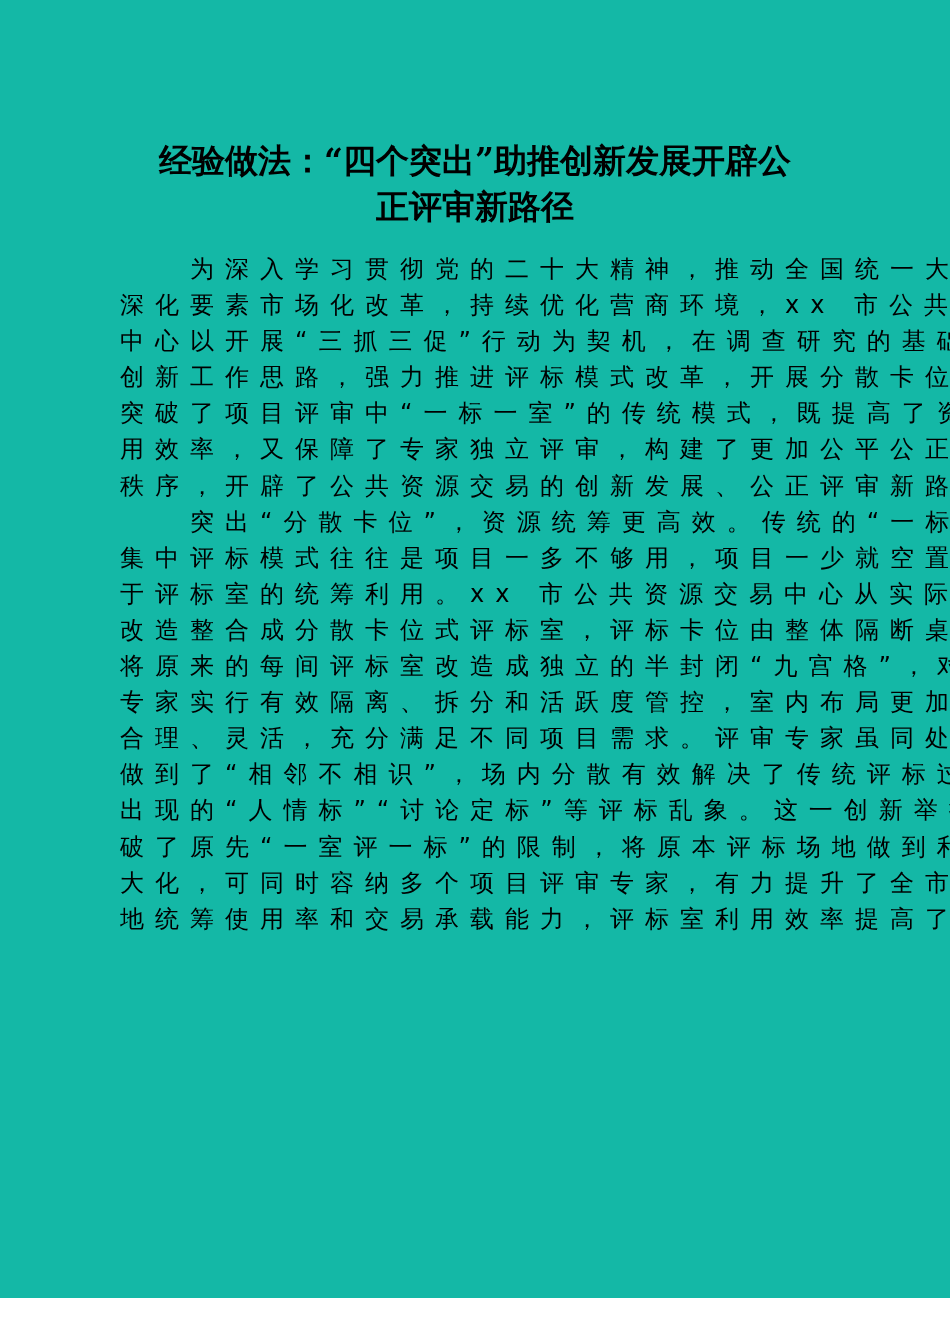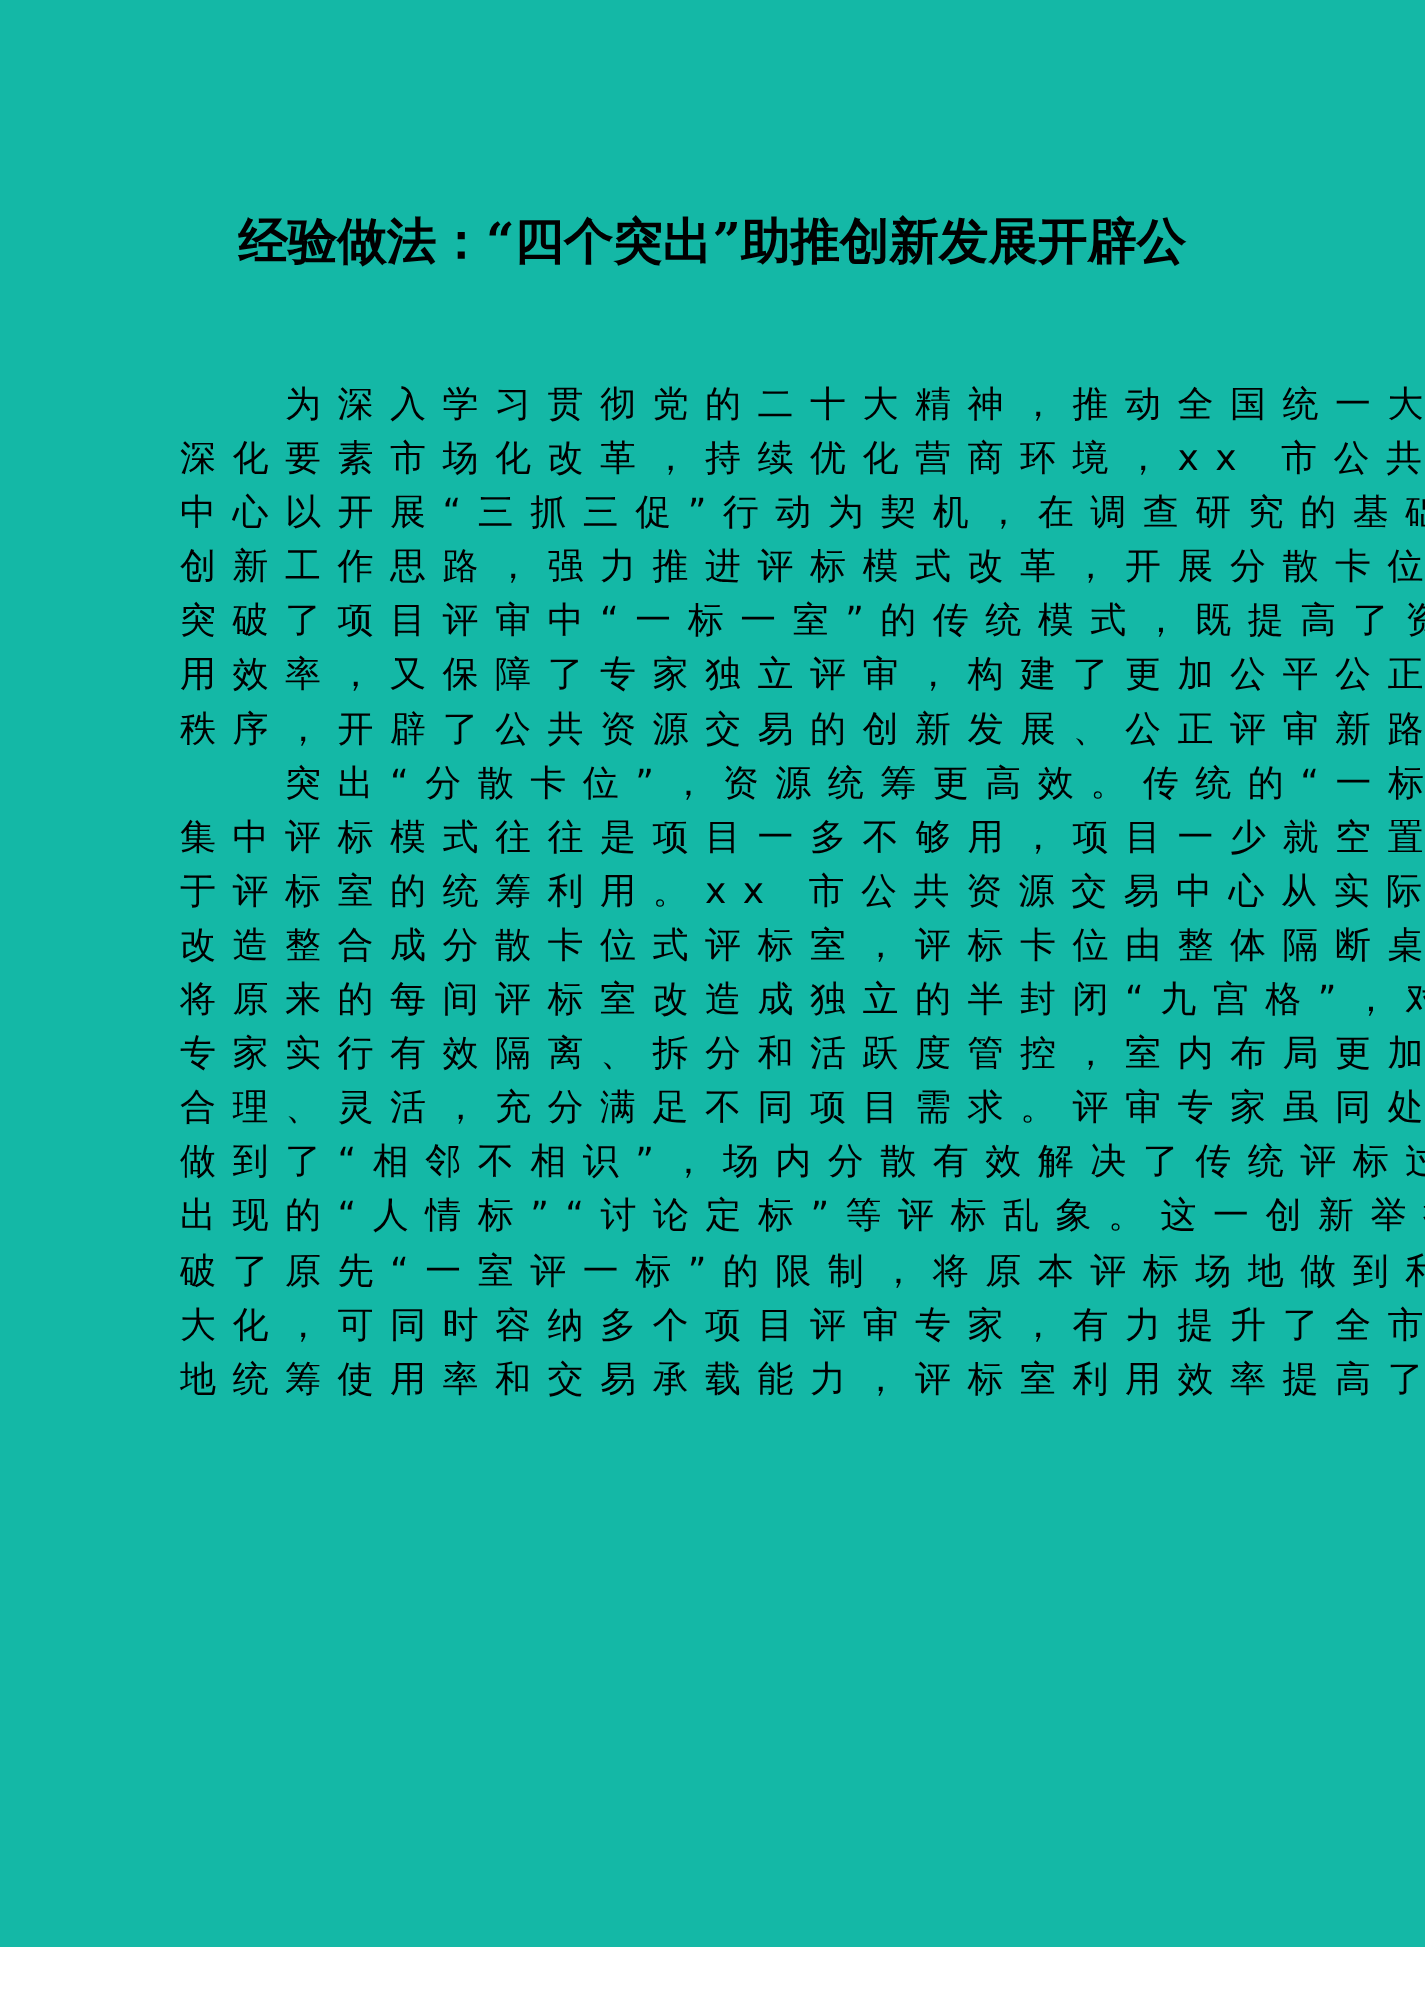--- a/index.html
+++ b/index.html
@@ -61,20 +61,21 @@
       margin-top: 0px;
     }
   </style>
 </head>
 <body>
 
 <div class="page">
 
   <h1 class="title">
     <span class="title-line">经验做法：“四个突出”助推创新发展开辟公</span>
+    <span class="title-line">正评审新路径</span>
   </h1>
 
   <div class="body-text">
 
     <p class="para">
       <span class="line">　　为深入学习贯彻党的二十大精神，推动全国统一大市场建设，</span>
       <span class="line">深化要素市场化改革，持续优化营商环境，xx 市公共资源交易</span>
       <span class="line">中心以开展“三抓三促”行动为契机，在调查研究的基础上，</span>
       <span class="line">创新工作思路，强力推进评标模式改革，开展分散卡位式评标，</span>
       <span class="line">突破了项目评审中“一标一室”的传统模式，既提高了资源利</span>

